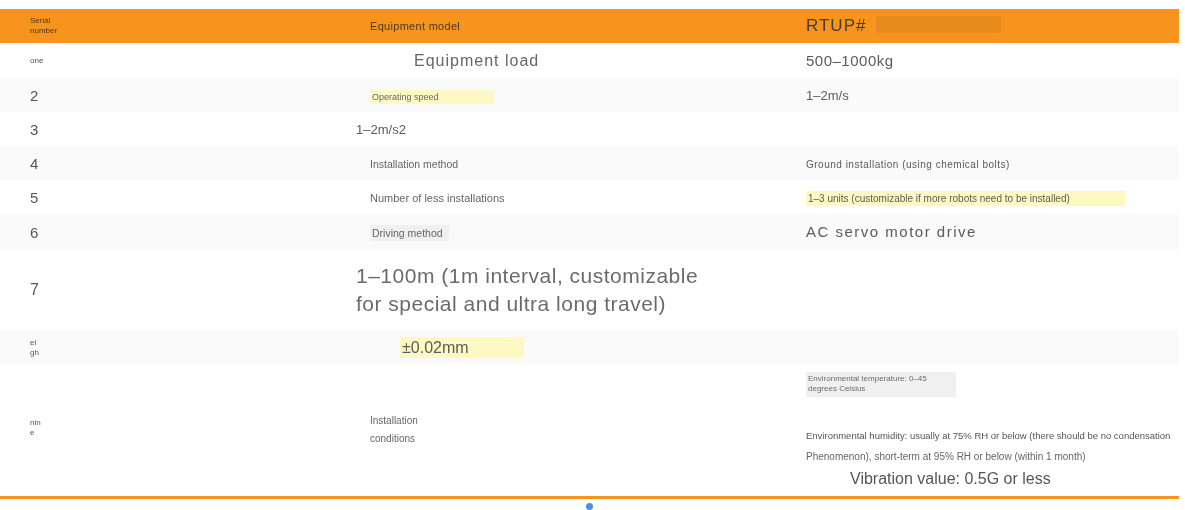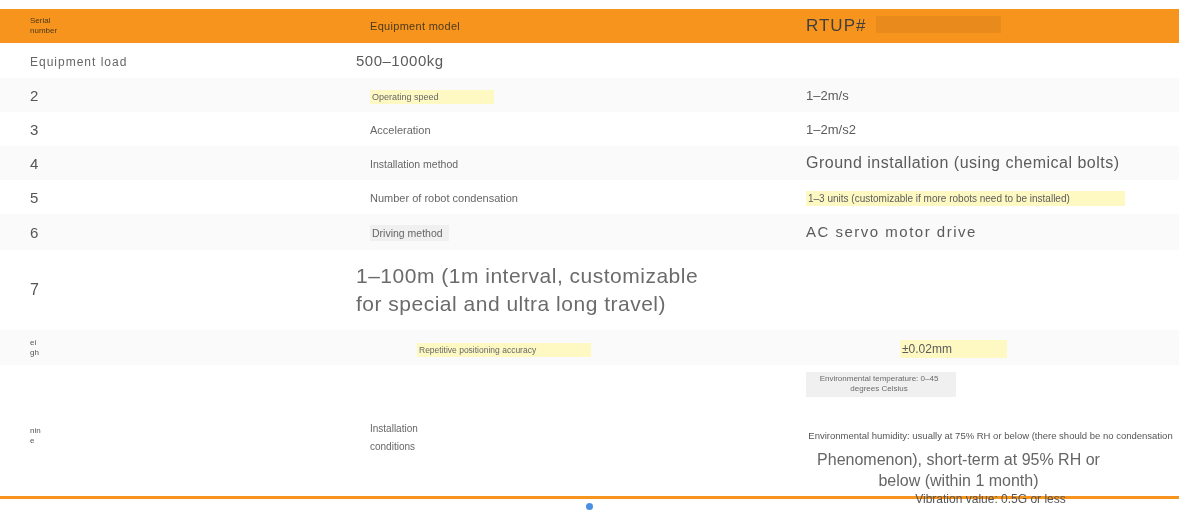--- a/index.html
+++ b/index.html
@@ -19,44 +19,44 @@
   .num { color:#555; white-space:pre-line; }
   .lbl { color:#666; }
   .val { color:#5b5b5b; }
   .f8 { font-size:8px; line-height:1.25; }
   .f85 { font-size:8.5px; }
   .f9 { font-size:9px; }
   .f95 { font-size:9.5px; }
   .f10 { font-size:10px; line-height:1.3; }
   .f105 { font-size:10.5px; }
   .f11 { font-size:11px; }
-  .f115 { font-size:16px; }
-  .f12 { font-size:12px; }
+  .f115 { font-size:10px; }
+  .f12 { font-size:16px;margin-left:44px; }
   .f13 { font-size:13px; }
   .f15 { font-size:15px; }
   .f16 { font-size:16px; }
   .f21 { font-size:21px; line-height:1.35; color:#6b6b6b; }
   .ls05 { letter-spacing:0.5px; }
   .ls1 { letter-spacing:1px; }
   .ls15 { letter-spacing:1.5px; }
   .hl { background:#f0f0f0; padding:2px 6px 2px 2px; }
   .hl-wide { background:#fef9c3; padding:2px 55px 2px 2px; }
   .pre { white-space:pre-line; }
   .r1 { height:35px; }
   .r2,.r3,.r4,.r5 { height:34px; }
   .r6 { height:36px; }
   .r7 { height:80px; }
-  .r8 { height:35px;gap:47px; }
+  .r8 { height:35px; }
   .r9 { height:125px; align-items:center; }
   .r7 .c3 .val { display:block; max-width:360px; }
   .r9 .c3 { align-self:start; padding-top:7px; }
-  .env-block { display:flex; flex-direction:column;text-align:center; }
+  .env-block { display:flex; flex-direction:column; }
   .env1 { max-width:150px; margin-bottom:13px; color:#6a6a6a; line-height:1.3; display:inline-block; align-self:flex-start; }
   .env2 { margin-bottom:9px; color:#555;margin-top:20px; }
-  .env3 { max-width:305px; margin-bottom:1px; color:#666; line-height:1.3; }
+  .env3 { max-width:305px; margin-bottom:7px; color:#666; line-height:1.3; }
   .env4 { color:#555; }
   .rule { height:3px; background:#f7941e; margin-top:6px; }
   .dot { width:7px; height:7px; border-radius:50%; background:#4a90e2; margin:4px auto 0 auto; cursor:pointer; }
 </style>
 </head>
 <body>
 
 <div class="page">
   <div class="table">
 
@@ -64,65 +64,64 @@
       <div class="cell c1">Serial
 number</div>
       <div class="cell c2">Equipment model</div>
       <div class="cell c3">
         <span>RTUP#</span>
         <span class="hdr-patch"></span>
       </div>
     </div>
 
     <div class="row r1">
+      <div class="cell c1 num f8">one</div>
       <div class="cell c2"><span class="lbl f12 ls1">Equipment load</span></div>
       <div class="cell c3"><span class="val f15 ls05">500–1000kg</span></div>
     </div>
 
     <div class="row r2 alt">
       <div class="cell c1 num f15">2</div>
       <div class="cell c2"><span class="lbl f9 hl-wide">Operating speed</span></div>
       <div class="cell c3"><span class="val f13">1–2m/s</span></div>
     </div>
 
     <div class="row r3">
       <div class="cell c1 num f15">3</div>
-      <div class="cell c2"><span class="lbl f11">Acceleration</span></div>
       <div class="cell c3"><span class="val f13">1–2m/s2</span></div>
     </div>
 
     <div class="row r4 alt">
       <div class="cell c1 num f15">4</div>
       <div class="cell c2"><span class="lbl f105">Installation method</span></div>
       <div class="cell c3"><span class="val f115 ls05">Ground installation (using chemical bolts)</span></div>
     </div>
 
     <div class="row r5">
       <div class="cell c1 num f15">5</div>
-      <div class="cell c2"><span class="lbl f11">Number of robot condensation</span></div>
+      <div class="cell c2"><span class="lbl f11">Number of less installations</span></div>
       <div class="cell c3"><span class="val f10 hl-wide">1–3 units (customizable if more robots need to be installed)</span></div>
     </div>
 
     <div class="row r6 alt">
       <div class="cell c1 num f15">6</div>
       <div class="cell c2"><span class="lbl f105 hl">Driving method</span></div>
       <div class="cell c3"><span class="val f15 ls15">AC servo motor drive</span></div>
     </div>
 
     <div class="row r7">
       <div class="cell c1 num f16">7</div>
       <div class="cell c3">
           <span class="val f21 ls05">1–100m (1m interval, customizable for special and ultra long travel)</span>
         </div>
     </div>
 
     <div class="row r8 alt">
       <div class="cell c1 num f8">ei
 gh</div>
-      <div class="cell c2"><span class="lbl f85 hl-wide">Repetitive positioning accuracy</span></div>
       <div class="cell c3"><span class="val f12 hl-wide">±0.02mm</span></div>
     </div>
 
     <div class="row r9">
       <div class="cell c1 num f8">nin
 e</div>
       <div class="cell c2"><span class="lbl f10 pre">Installation
 conditions</span></div>
       <div class="cell c3 env-block">
         <span class="f8 env1 hl">Environmental temperature: 0–45 degrees Celsius</span>

